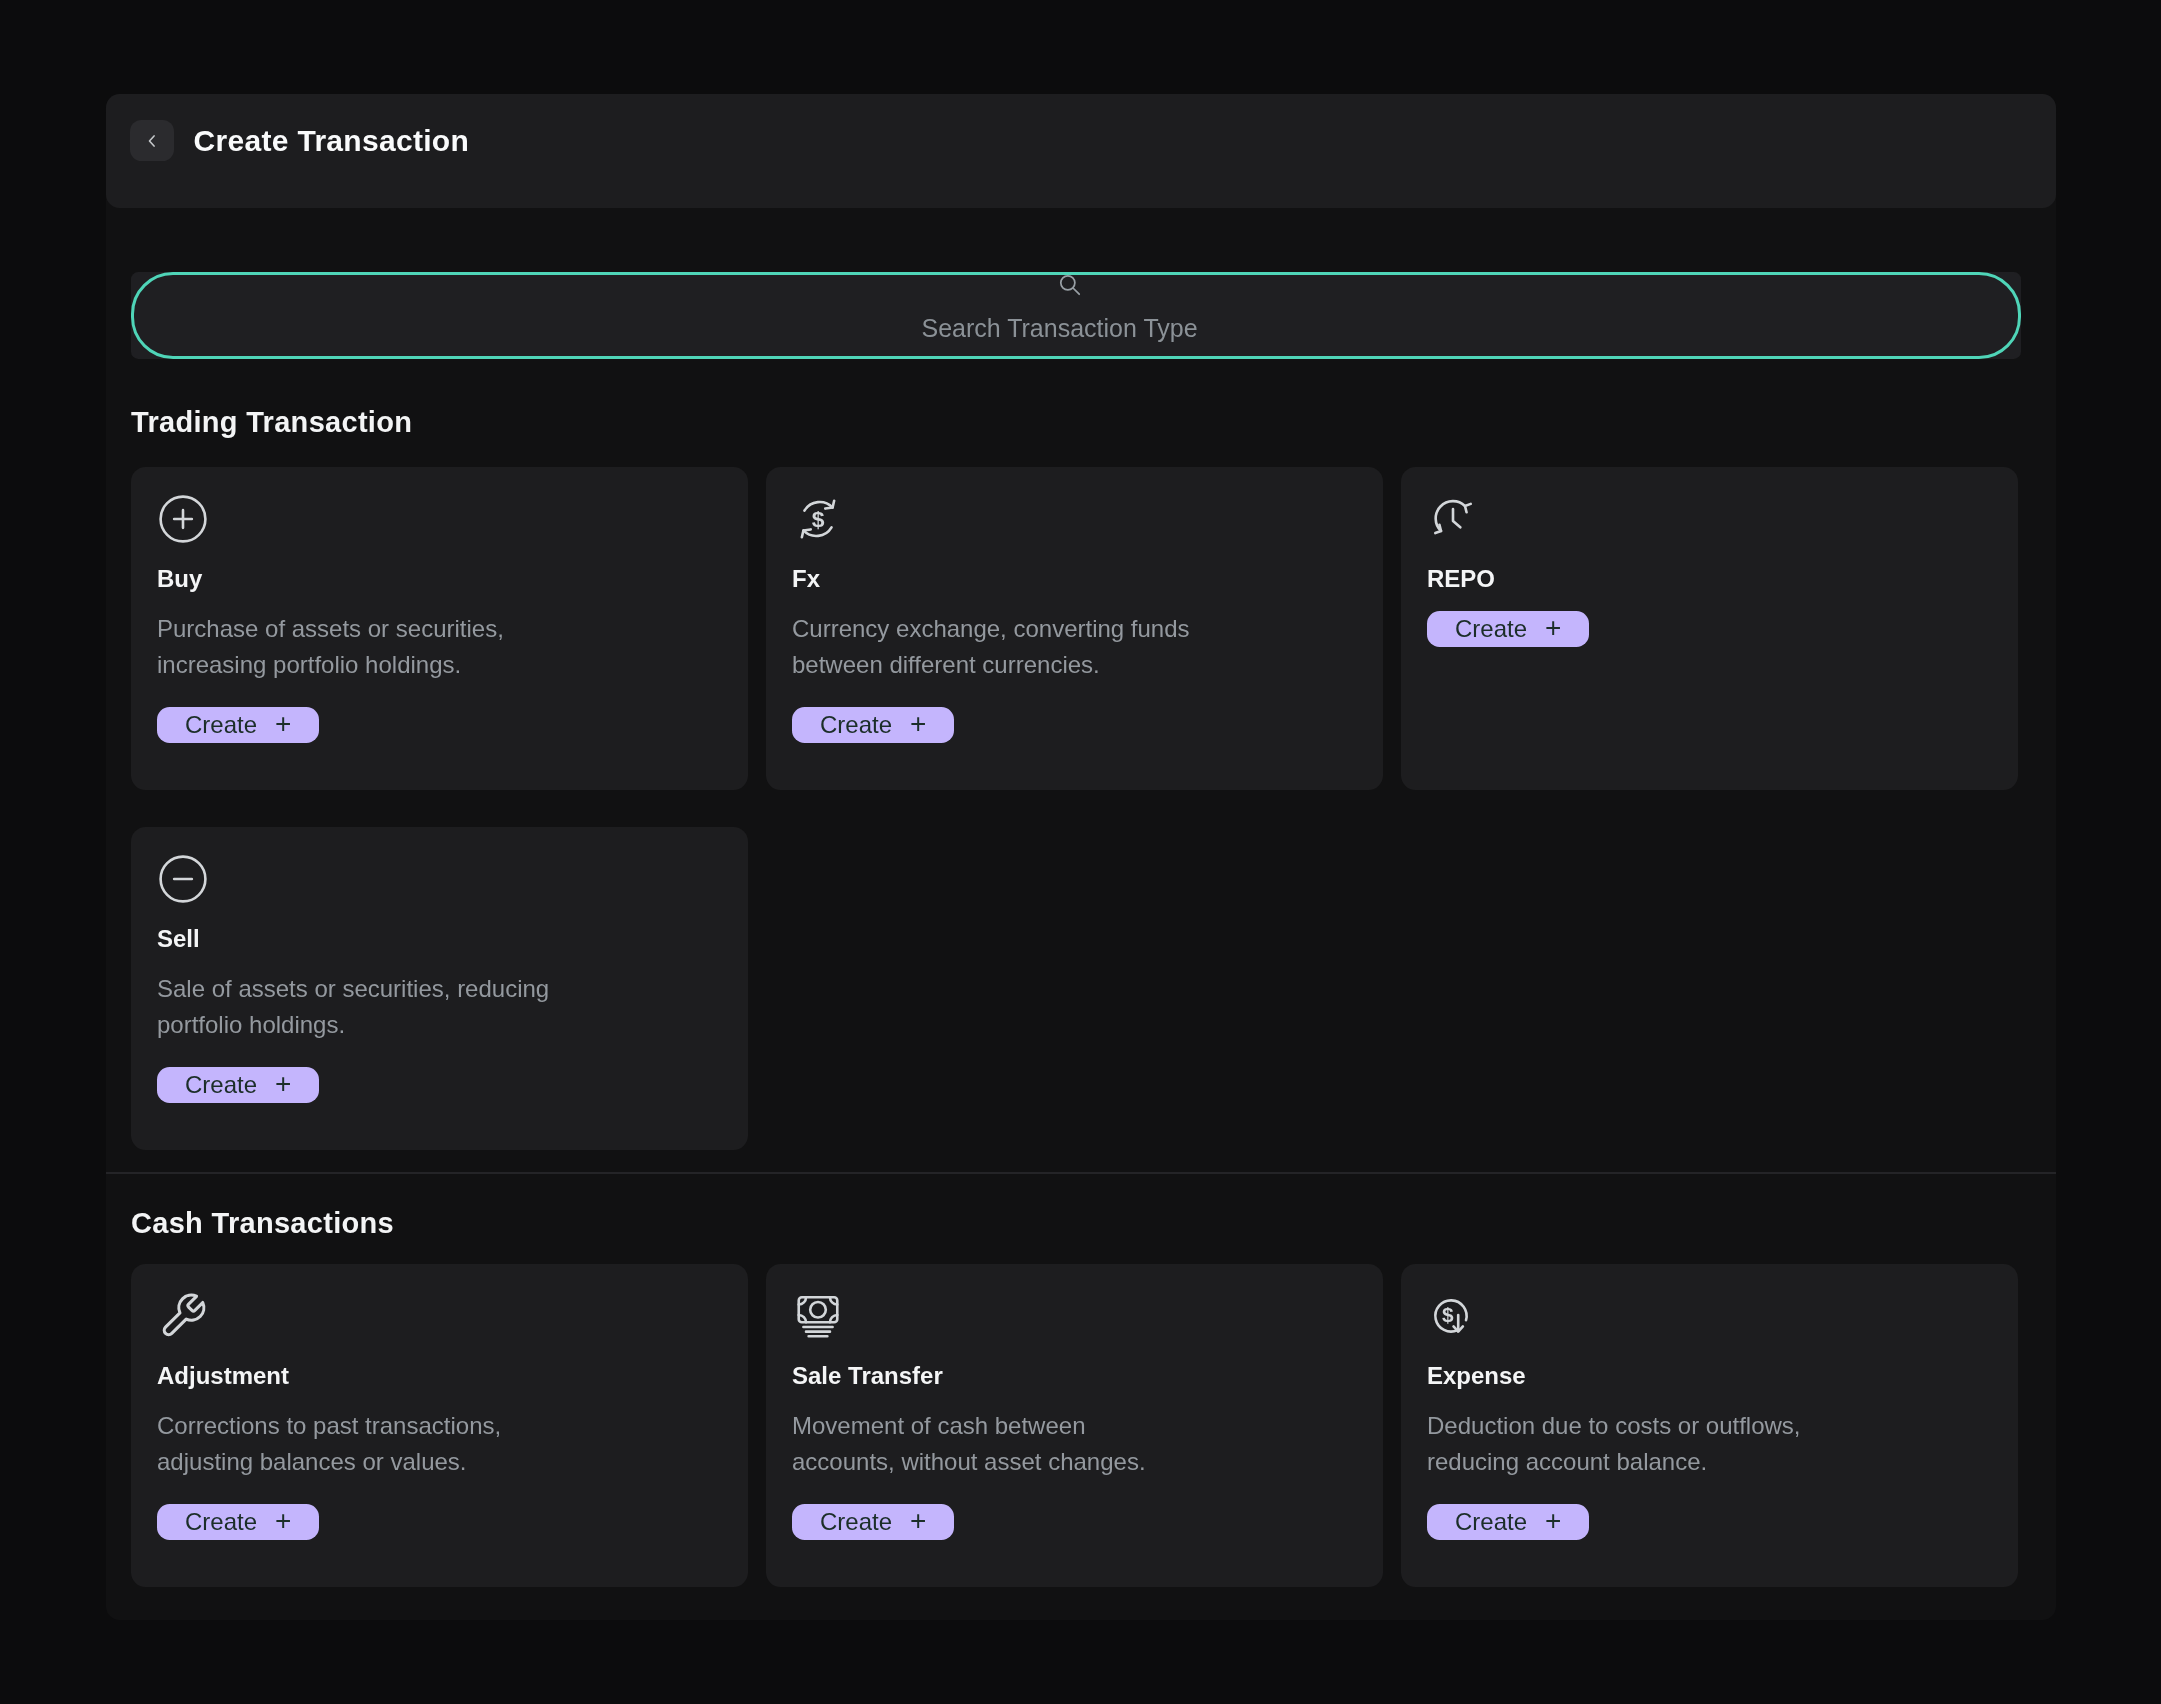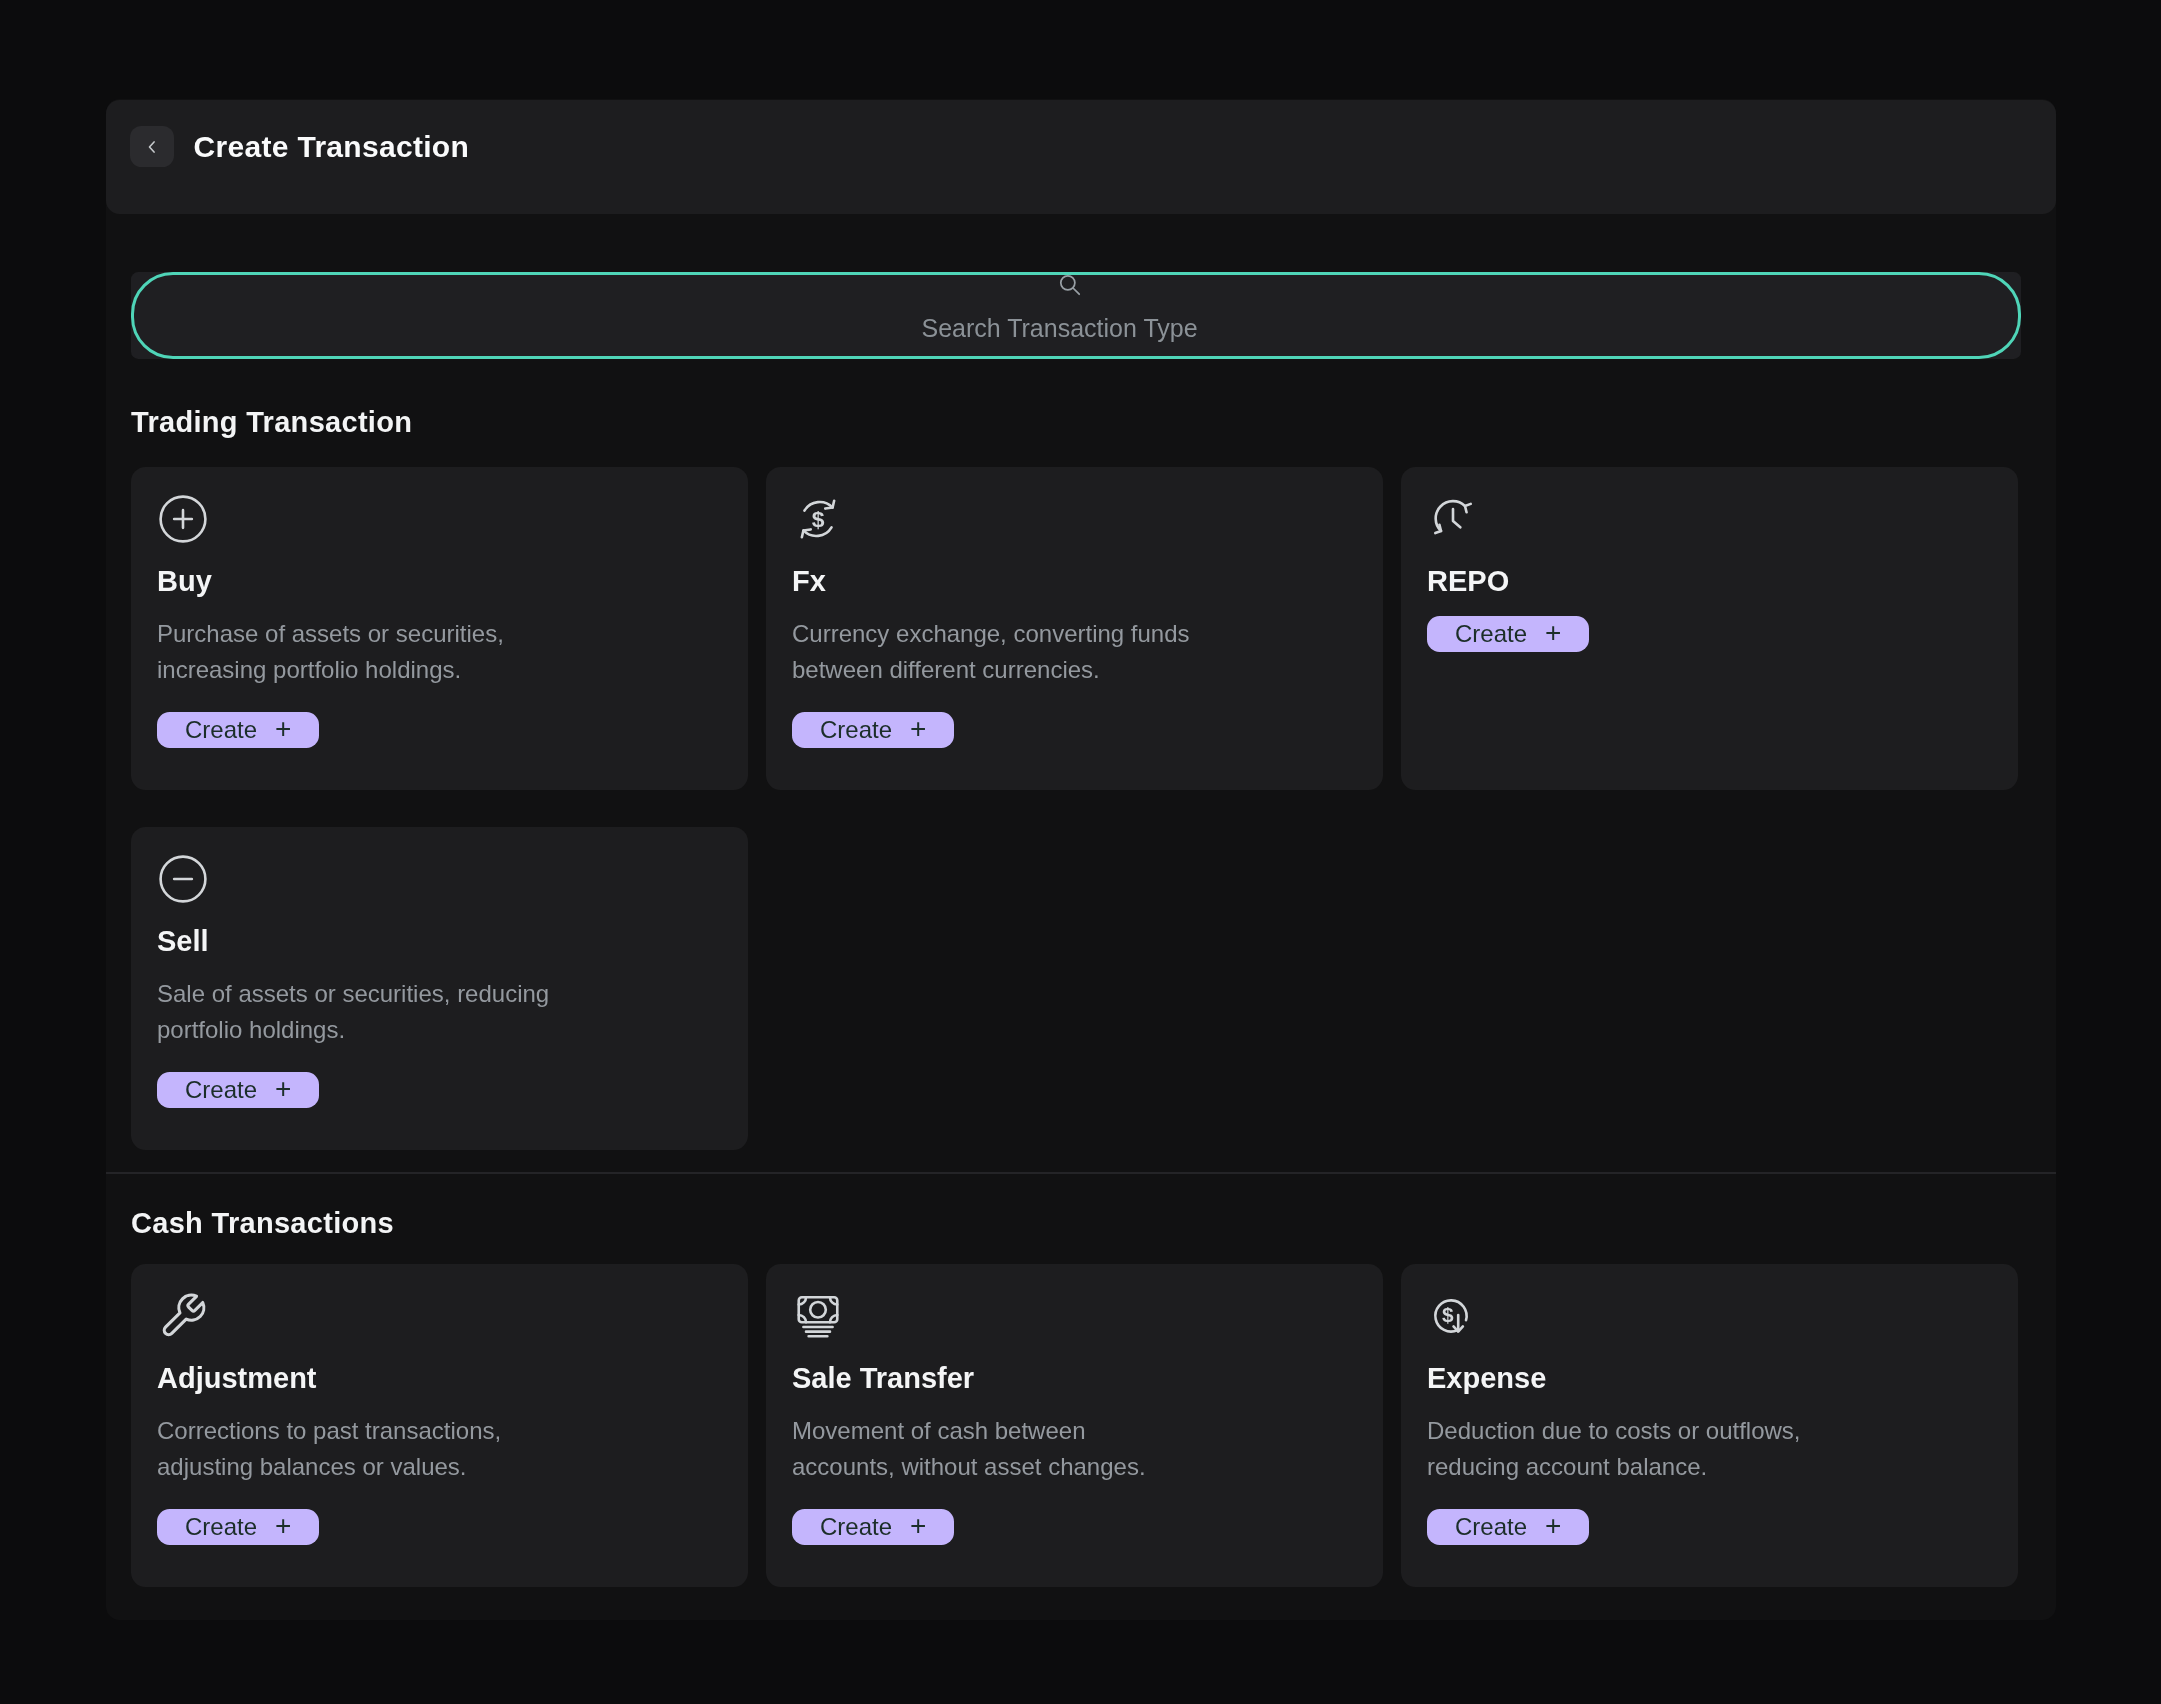--- a/index.html
+++ b/index.html
@@ -7,21 +7,21 @@
     position:relative;width:2161px;height:1704px;overflow:hidden;
     background:#0c0c0d;
     font-family:"Liberation Sans","DejaVu Sans",sans-serif;
   }
   .content-bg{
     position:absolute;left:106px;top:99px;width:1950px;height:1521px;
     background:#111112;border-radius:13.6px;
   }
   
   .header{
-    position:absolute;left:106px;top:100px;width:1950px;height:114px;
+    position:absolute;left:106px;top:94px;width:1950px;height:114px;
     background:#1d1d1f;border-radius:13.6px;box-sizing:border-box;
     display:flex;align-items:flex-start;padding:26px 0 0 23.6px;
   }
   .back-btn{
     width:44px;height:41px;border-radius:11.5px;background:#2b2b2e;border:none;
     display:flex;align-items:center;justify-content:center;cursor:pointer;flex:none;padding:0;
   }
   .back-btn svg{width:22px;height:22px;display:block;}
   .header-title{
     margin-left:20px;font-size:30px;font-weight:700;color:#fafbfc;
@@ -63,21 +63,21 @@
     column-gap:18px;row-gap:37px;align-items:start;
   }
   #grid1{top:467px;}
   #grid2{top:1264px;}
   
   .card{
     box-sizing:border-box;background:#1d1d1f;border-radius:14.7px;
     padding:27px 29px 27px 26px;min-height:323px;
   }
   .card-icon{width:50px;height:50px;display:block;margin:0 0 21px 1px;}
-  .card-title{margin:0 0 18px;font-size:29px;font-weight:700;color:#f4f5f6;line-height:1.15;}
+  .card-title{margin:0 0 18px;font-size:24px;font-weight:700;color:#f4f5f6;line-height:1.15;}
   .card-desc{
     margin:0 0 24px;font-size:24px;line-height:36px;color:#94999f;
     white-space:pre-line;
   }
   .create-btn{
     display:inline-flex;align-items:center;gap:18px;height:36px;padding:0 28px;
     background:#c4b5fd;color:#1c2e29;border:none;border-radius:12.6px;
     font-family:inherit;font-size:24px;font-weight:500;cursor:pointer;
   }
   .create-btn .plus{font-size:28px;font-weight:400;line-height:1;transform:translateY(-1px);}

